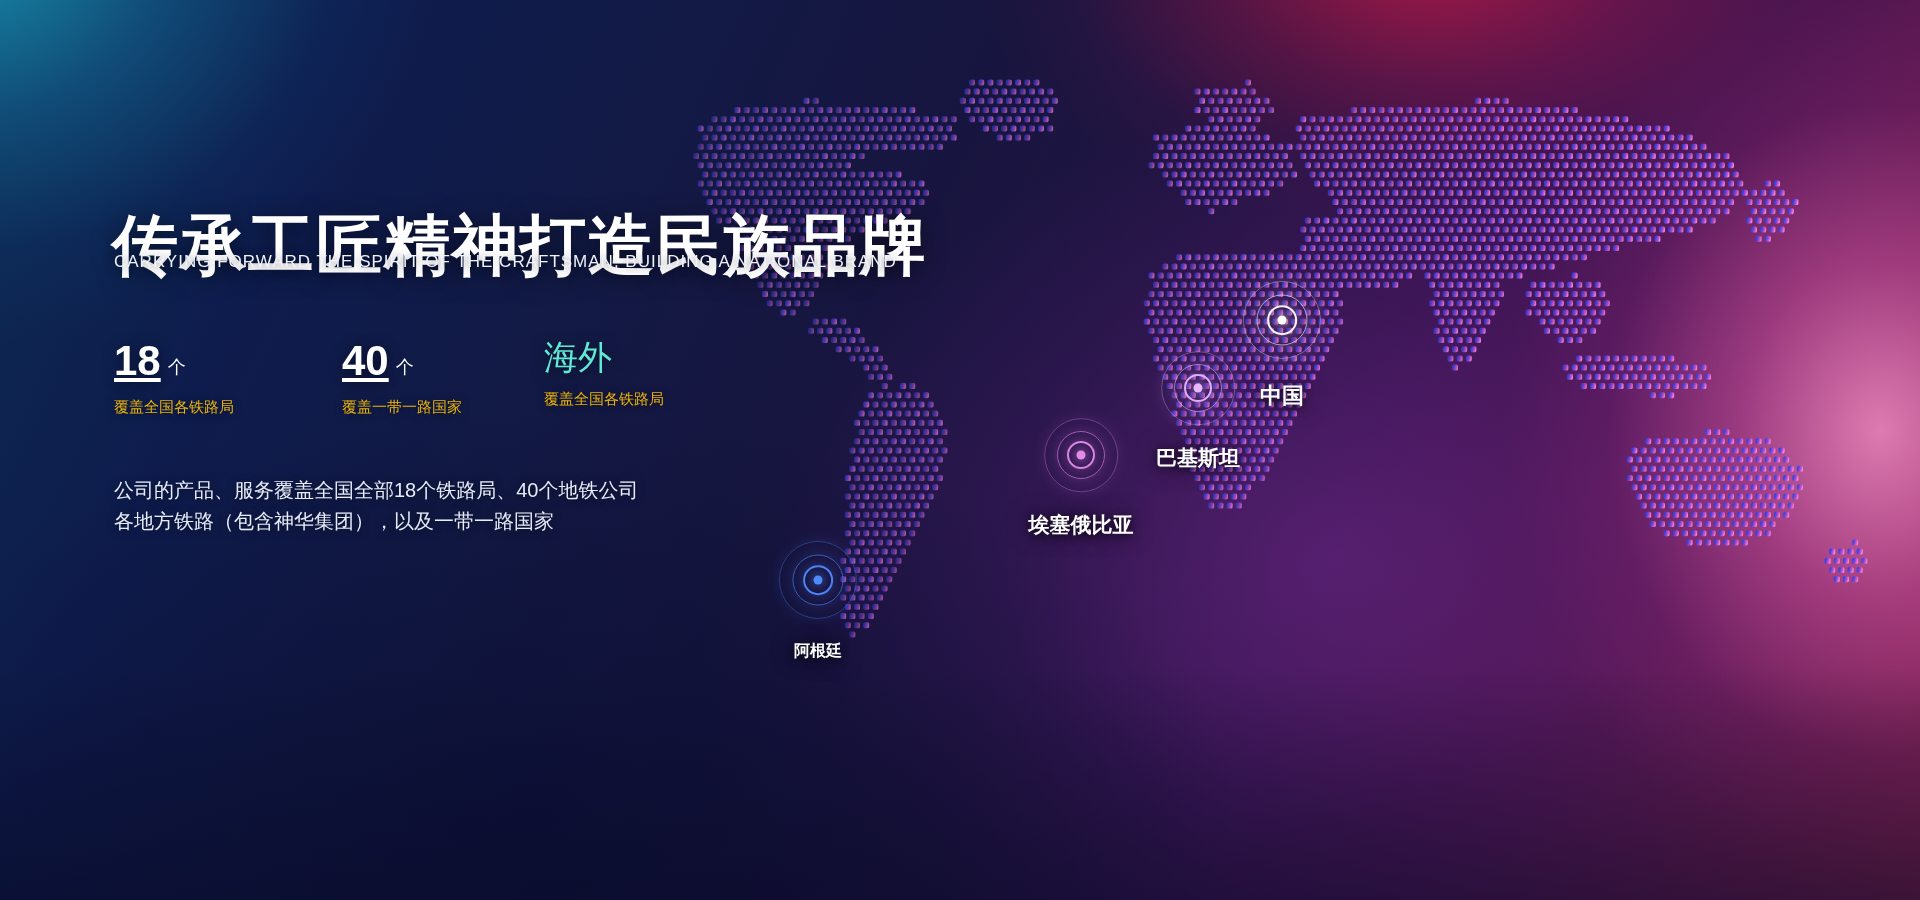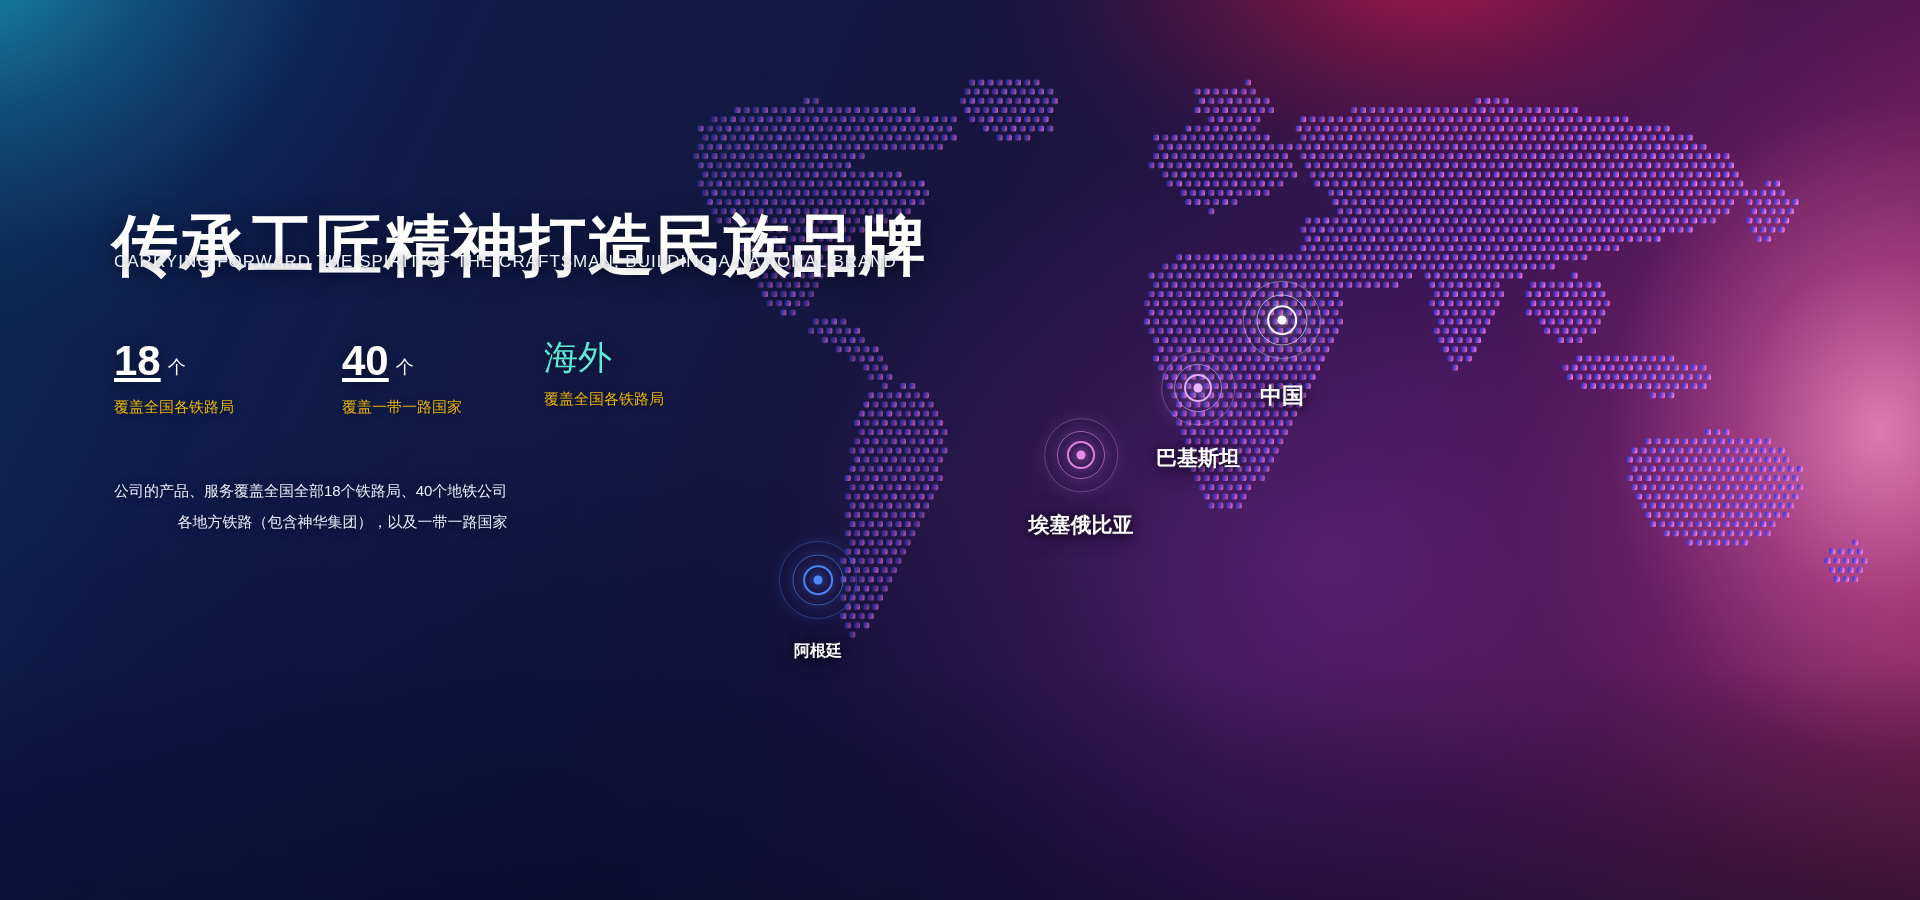--- a/index.html
+++ b/index.html
@@ -112,22 +112,22 @@
   .stat-big{
     font-size:34px;font-weight:400;color:#5eead4;line-height:1;
     text-shadow:0 2px 14px rgba(0,0,0,.5);
   }
   .stat-desc{
     margin-top:16px;font-size:15px;color:#eab308;font-weight:400;
     white-space:nowrap;text-shadow:0 1px 8px rgba(0,0,0,.5);
   }
   #para{
     position:absolute;top:475px;left:2px;
-    font-size:15px;line-height:31px;color:#e6ecfa;font-weight:400;
-    white-space:nowrap;text-shadow:0 1px 8px rgba(0,0,0,.5);text-align:right;
+    font-size:20px;line-height:31px;color:#e6ecfa;font-weight:400;
+    white-space:nowrap;text-shadow:0 1px 8px rgba(0,0,0,.5);
   }
 </style>
 </head>
 <body>
 
 <div id="stage">
 
   <div class="layer" id="bg-base"></div>
   <div class="layer" id="bg-violet"></div>
   <div class="layer" id="bg-teal"></div>

